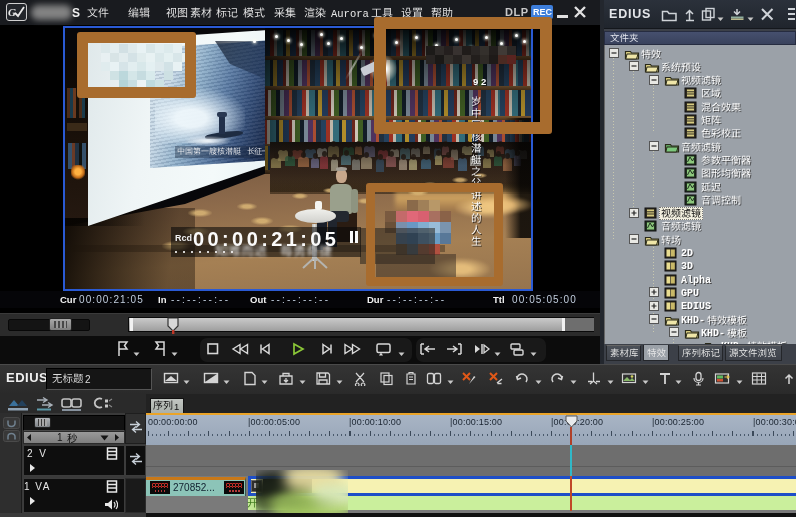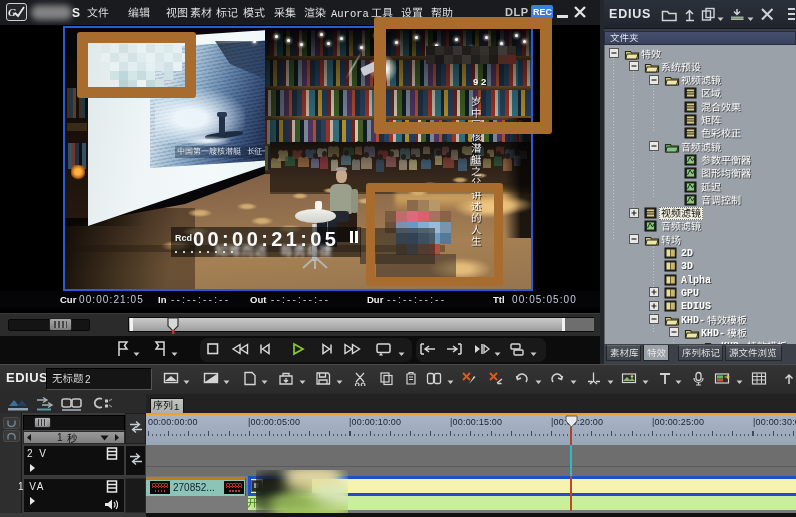--- a/index.html
+++ b/index.html
@@ -837,21 +837,21 @@
       <path d="M2 4.5 h8 M2 8 h8" stroke="#e8e8e8" stroke-width="1.3"></path>
     </svg>
     <svg class="a" style="left:28px;top:463px" width="8" height="10">
       <path d="M2 1 L7 5 L2 9z" fill="#e8e8e8"></path>
     </svg>
     <div class="a" style="left:125px;top:445px;width:21px;height:31px;background:#0e0e0e;border:1px solid #3c3c3c"></div>
     <svg class="a" style="left:128px;top:452px" width="16" height="14">
       <path d="M2 4.5 h9 M8 1.5 l3.5 3 L8 7.5 M14 9.5 H5 M8 6.5 l-3.5 3 L8 12.5" fill="none" stroke="#c8d0d8" stroke-width="1.3"></path>
     </svg>
     <div class="a" style="left:23px;top:478px;width:102px;height:35px;background:#0e0e0e;border:1px solid #3c3c3c"></div>
-    <div class="tx" style="left:18px;top:481px;font-size:10px;color:#e8e8e8;letter-spacing:1.5px">1 VA</div>
+    <div class="tx" style="left:24px;top:481px;font-size:10px;color:#e8e8e8;letter-spacing:1.5px">1 VA</div>
     <svg class="a" style="left:106px;top:480px" width="13" height="13">
       <rect x="1.5" y="1" width="9" height="11" fill="none" stroke="#e8e8e8" stroke-width="1.5"></rect>
       <path d="M2 4.5 h8 M2 8 h8" stroke="#e8e8e8" stroke-width="1.3"></path>
     </svg>
     <svg class="a" style="left:28px;top:496px" width="8" height="10">
       <path d="M2 1 L7 5 L2 9z" fill="#e8e8e8"></path>
     </svg>
     <svg class="a" style="left:103px;top:498px" width="15" height="13">
       <path d="M2 5 h3 l4-3.5 v10 L5 8 H2z" fill="#e8e8e8"></path>
       <path d="M11 4 a4.5 4.5 0 0 1 0 5.5 M13 2.5 a7 7 0 0 1 0 8.5" fill="none" stroke="#e8e8e8" stroke-width="1.2"></path>

